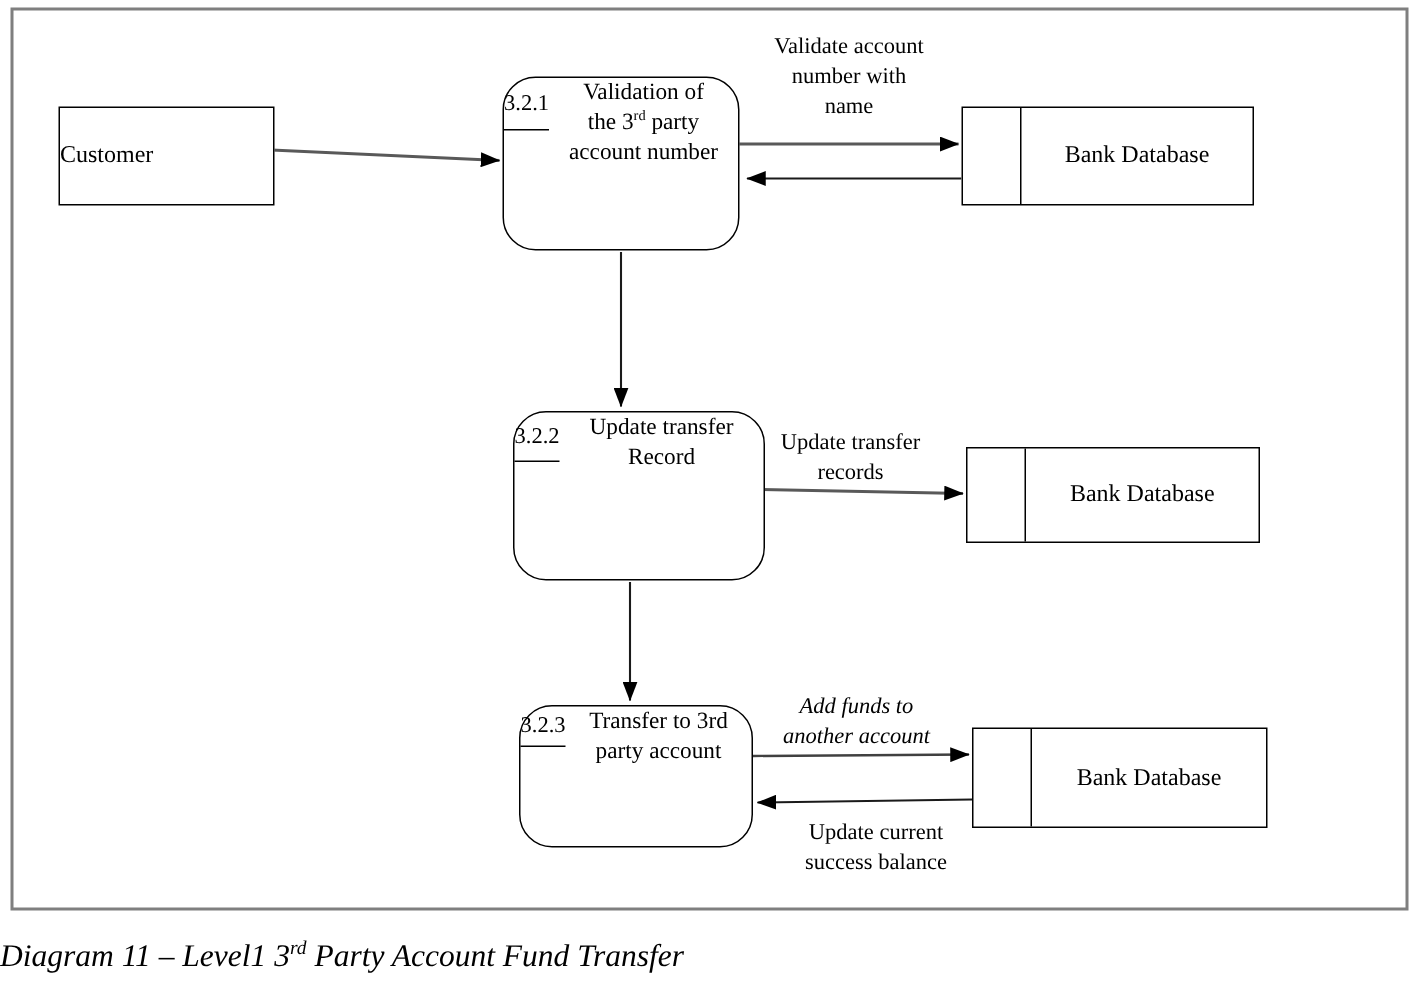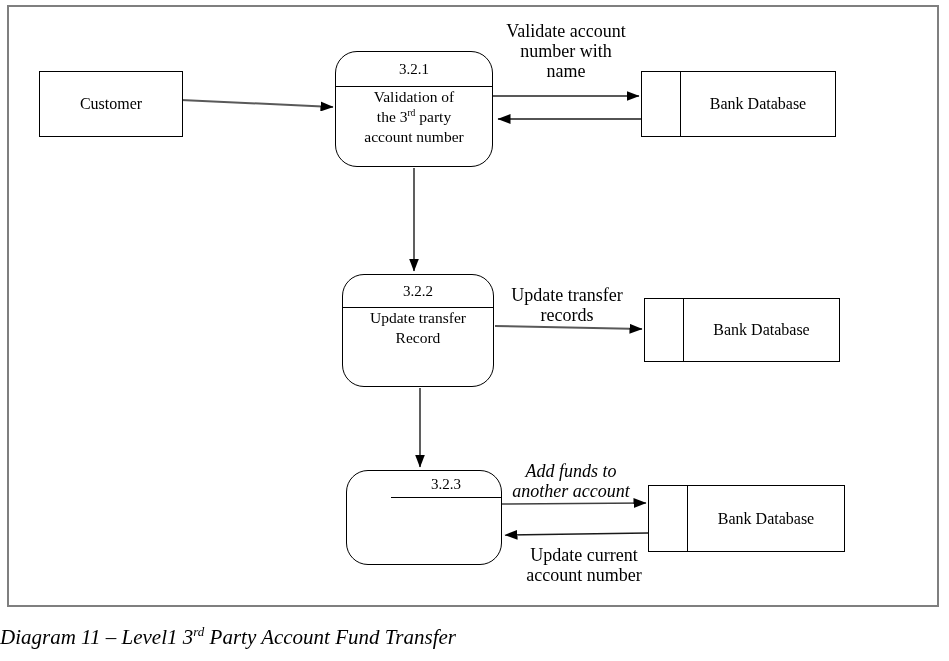--- a/index.html
+++ b/index.html
@@ -14,29 +14,29 @@
   .frame {
     position: absolute;
     left: 7px; top: 5px; width: 928px; height: 598px;
     border: 2px solid #7f7f7f;
     background: #ffffff;
   }
   .entity {
     position: absolute;
     border: 1.5px solid #000;
     background: #fff;
-    display: flex; align-items: center; justify-content: center;
+    display: flex; align-items: center; 
     font-size: 16px;
   }
   .process {
     position: absolute;
     border: 1.5px solid #000;
     border-radius: 22px;
     background: #fff;
-    display: flex; flex-direction: column;
+    display: flex; flex-direction: row;
     box-sizing: border-box;
   }
   .p-header {
     border-bottom: 1.5px solid #000;
     display: flex; align-items: center; justify-content: center;
     font-size: 15px;
     flex: 0 0 auto;
   }
   .p-body {
     flex: 1 1 auto;
@@ -60,21 +60,21 @@
   .ds-label {
     flex: 1 1 auto;
     display: flex; align-items: center; justify-content: center;
     font-size: 16px;
     text-align: right;
   }
   .flow-label {
     position: absolute;
     transform: translateX(-50%);
     text-align: center;
-    font-size: 18px; line-height: 20px;
+    font-size: 15px; line-height: 20px;
     white-space: pre-line;
   }
   .clip { overflow: hidden; }
   sup { font-size: 0.62em; line-height: 0; }
   .caption {
     position: absolute;
     left: 0; right: 0; top: 625px;
     text-align: left;
     font-style: italic;
     font-size: 21px;
@@ -114,28 +114,30 @@
 
   <div class="process" style="left:335px; top:51px; width:158px; height:116px;">
     <div class="p-header" style="height:34px;">3.2.1</div>
     <div class="p-body">
       <div>Validation of</div>
       <div><span>the 3</span><sup>rd</sup><span> party</span></div>
       <div>account number</div>
     </div>
   </div>
 
-  <div class="process" style="left:342px; top:274px; width:152px; height:113px;font-family:Liberation Serif, serif;">
+  <div class="process" style="left:342px; top:274px; width:168px; height:113px;font-family:Liberation Serif, serif;">
     <div class="p-header" style="height:32px;">3.2.2</div>
     <div class="p-body">Update transfer
 Record</div>
   </div>
 
-  <div class="process" style="left:346px; top:470px; width:156px; height:95px;padding-left:44px;">
+  <div class="process" style="left:346px; top:470px; width:156px; height:95px;">
     <div class="p-header" style="height:26px;">3.2.3</div>
+    <div class="p-body">Transfer to 3rd
+party account</div>
   </div>
 
   <div class="datastore" style="left:641px; top:71px; width:193px; height:64px;">
     <div class="ds-stub"></div>
     <div class="ds-label">Bank Database</div>
   </div>
 
   <div class="datastore" style="left:644px; top:298px; width:194px; height:62px;">
     <div class="ds-stub"></div>
     <div class="ds-label">Bank Database</div>
@@ -151,17 +153,17 @@
 name</div>
 
 
   <div class="flow-label" style="left:567px; top:285px; width:170px;">Update transfer
 records</div>
 
   <div class="flow-label" style="left:571px; top:461px; width:180px;font-style:italic;">Add funds to
 another account</div>
 
   <div class="flow-label" style="left:584px; top:545px; width:180px;">Update current
-account number</div>
+success balance</div>
 
   <div class="caption"><span>Diagram 11 – Level1 3</span><sup>rd</sup><span> Party Account Fund Transfer</span></div>
 
 </div>
 
 </body></html>

